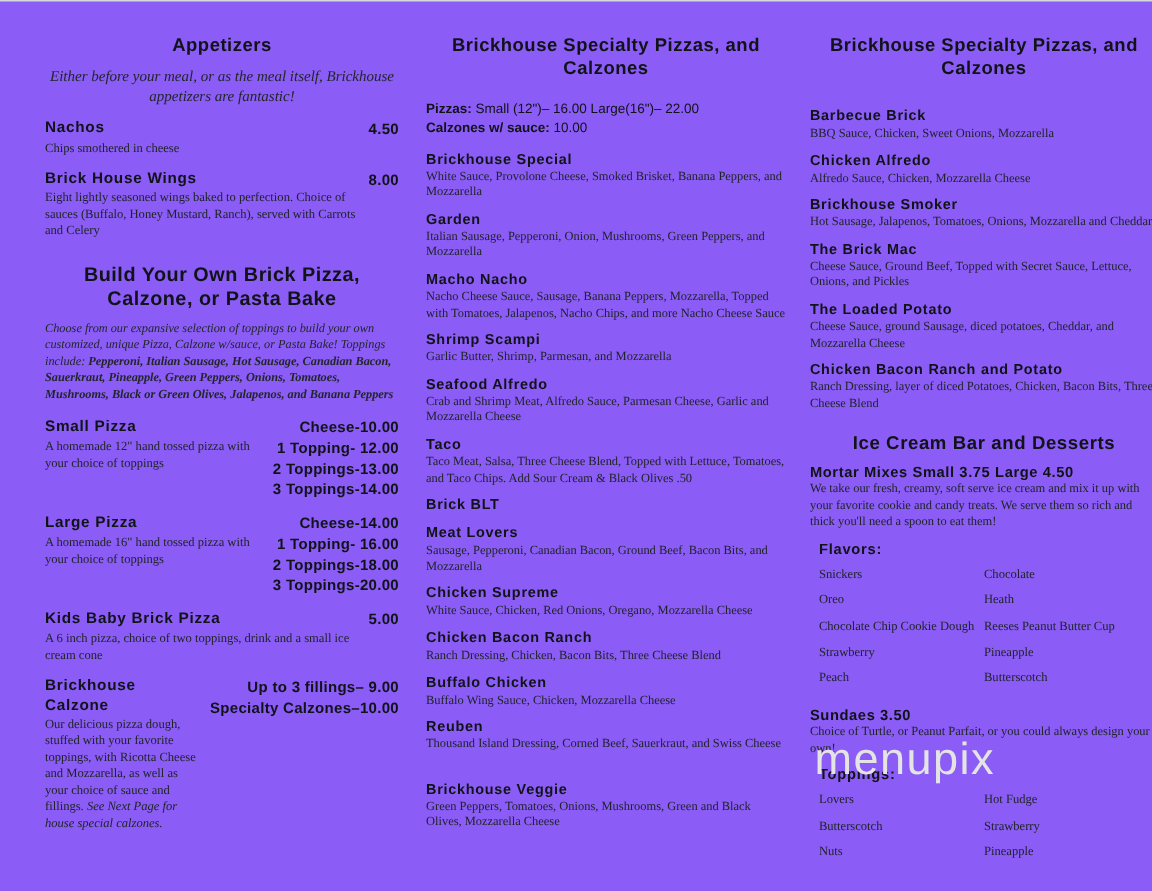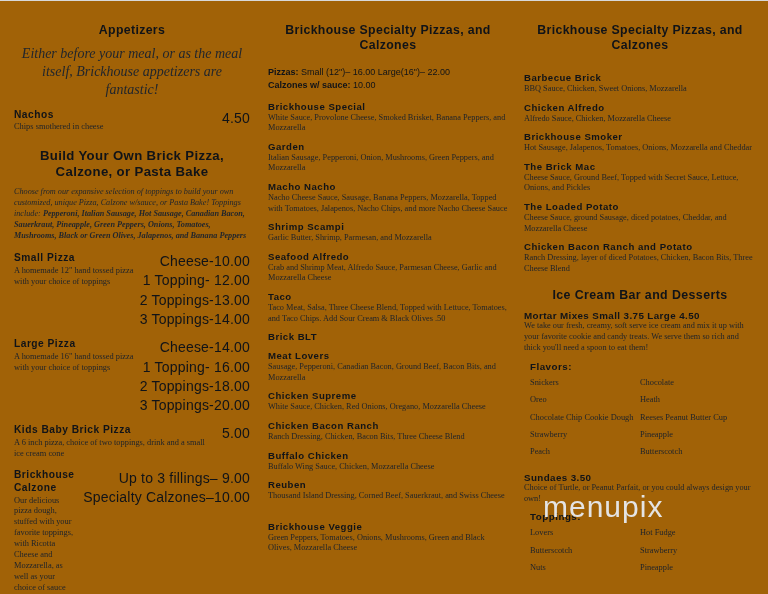--- a/index.html
+++ b/index.html
@@ -4,26 +4,27 @@
 <style>
   html, body {
     margin: 0;
     padding: 0;
     background: #ffffff;
   }
   #page {
     position: relative;
     width: 768px;
     height: 594px;
-    background: #a16207;
+    background: #8b5cf6;
     overflow: hidden;
     border-top: 1px solid #d8d8d8;
     box-sizing: border-box;
     font-family: "Liberation Serif", serif;
     color: #15181c;
+    padding-left: 16px;
   }
   .cols {
     display: flex;
     width: 768px;
     height: 100%;
     box-sizing: border-box;
     padding: 22px 6px 0 6px;
   }
   .col {
     box-sizing: border-box;
@@ -42,21 +43,21 @@
     margin: 0 0 7px 0;
     line-height: 1.22;
     color: #101318;
   }
   .section-title.big {
     font-size: 13.2px;
   }
   .section-intro {
     font-family: "Liberation Serif", serif;
     font-style: italic;
-    font-size: 14px;
+    font-size: 10px;
     line-height: 1.3;
     text-align: center;
     margin: 0 0 9px 0;
     color: #22262c;
   }
   .blurb {
     font-family: "Liberation Serif", serif;
     font-style: italic;
     font-size: 8.2px;
     line-height: 1.33;
@@ -85,27 +86,28 @@
   .item-desc {
     font-family: "Liberation Serif", serif;
     font-size: 8.4px;
     line-height: 1.3;
     margin-top: 1px;
     color: #20242a;
   }
   .item-desc .ital { font-style: italic; }
   .item-price {
     font-family: "Liberation Sans", sans-serif;
-    font-size: 14px;
+    font-size: 10px;
     white-space: nowrap;
     text-align: right;
     line-height: 1.38;
     flex: 0 0 auto;
     color: #101318;
     letter-spacing: 0.2px;
+    font-weight: bold;
   }
   .item-price div { white-space: nowrap; }
 
   
   .pz {
     margin-bottom: 7px;
   }
   .pz-name {
     font-family: "Liberation Sans", sans-serif;
     font-weight: bold;
@@ -215,20 +217,29 @@
           <div class="item-name">Nachos</div>
           <div class="item-desc">Chips smothered in cheese</div>
         </div>
         <div class="item-price">
           <div>4.50</div>
         </div>
       </div>
 
 
 
+      <div class="item">
+        <div class="item-main">
+          <div class="item-name">Brick House Wings</div>
+          <div class="item-desc">Eight lightly seasoned wings baked to perfection. Choice of sauces (Buffalo, Honey Mustard, Ranch), served with Carrots and Celery</div>
+        </div>
+        <div class="item-price">
+          <div>8.00</div>
+        </div>
+      </div>
 
       <div class="gap-sm"></div>
 
       <div class="section-title big">Build Your Own Brick Pizza, Calzone, or Pasta Bake</div>
 
       <div class="blurb"><span>Choose from our expansive selection of toppings to build your own customized, unique  Pizza, Calzone w/sauce, or Pasta Bake! Toppings include: </span><span class="bold-it">Pepperoni, Italian Sausage, Hot Sausage, Canadian Bacon, Sauerkraut, Pineapple, Green Peppers, Onions, Tomatoes, Mushrooms, Black or Green Olives, Jalapenos, and Banana Peppers</span></div>
 
       <div class="item">
         <div class="item-main">
           <div class="item-name">Small Pizza</div>

